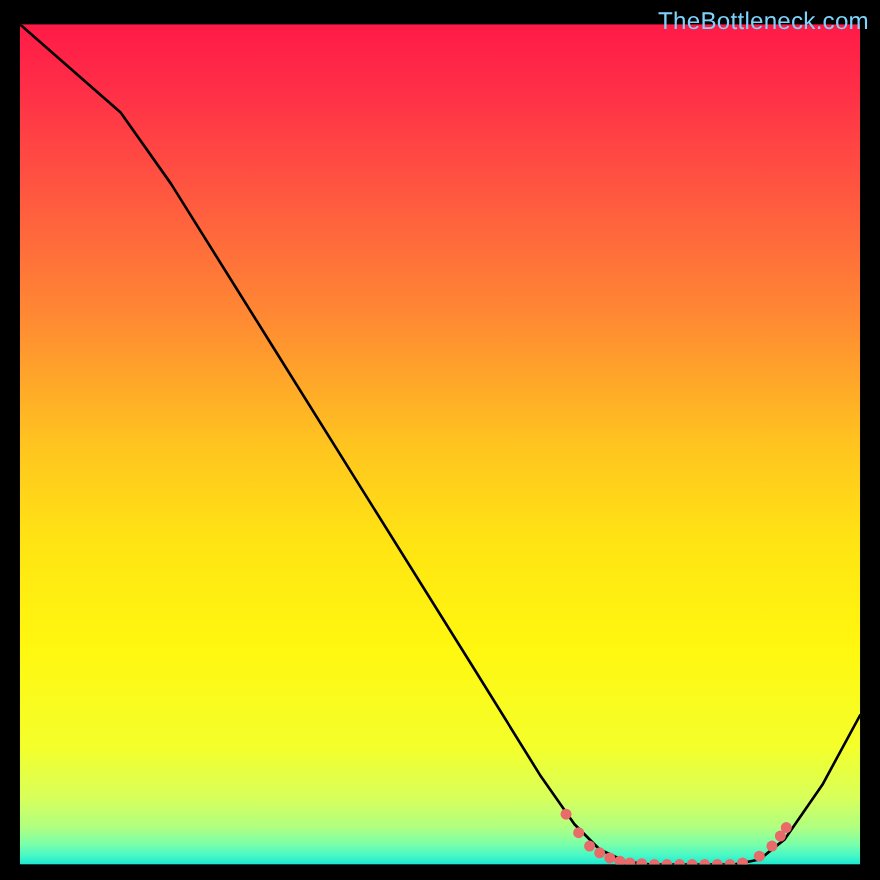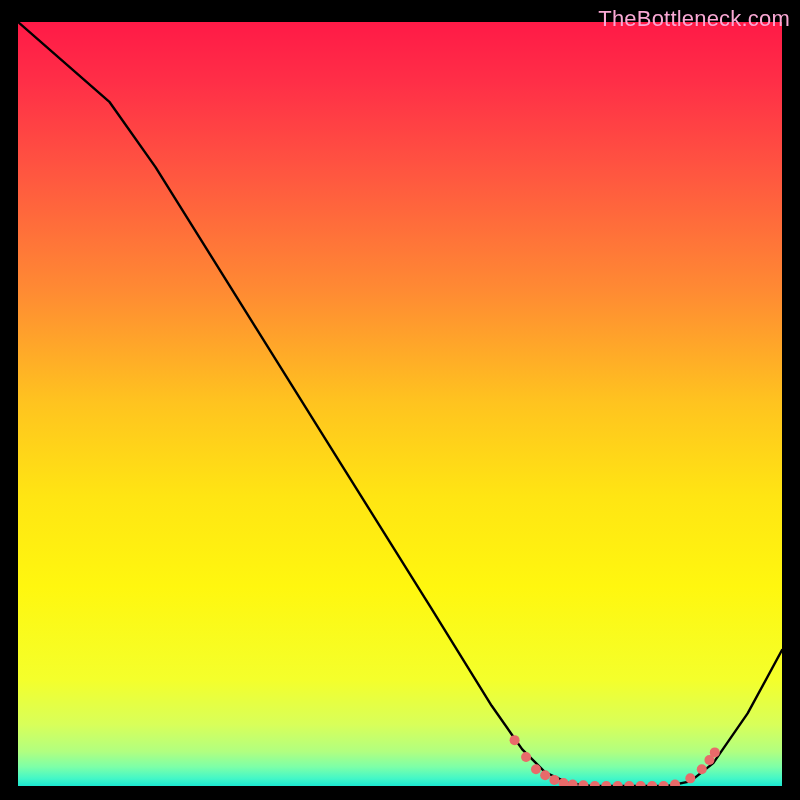--- a/index.html
+++ b/index.html
@@ -14,21 +14,21 @@
   .frame {
     position: relative;
     width: 800px;
     height: 800px;
     background: #000;
   }
   .watermark {
     position: absolute;
     top: 6px;
     right: 10px;
-    color: #f9a8d4;
+    color: #7dd3fc;
     font-size: 22px;
     font-weight: 500;
     letter-spacing: 0.2px;
     z-index: 20;
   }
   .plot {
     position: absolute;
     left: 18px;
     top: 22px;
     width: 764px;

